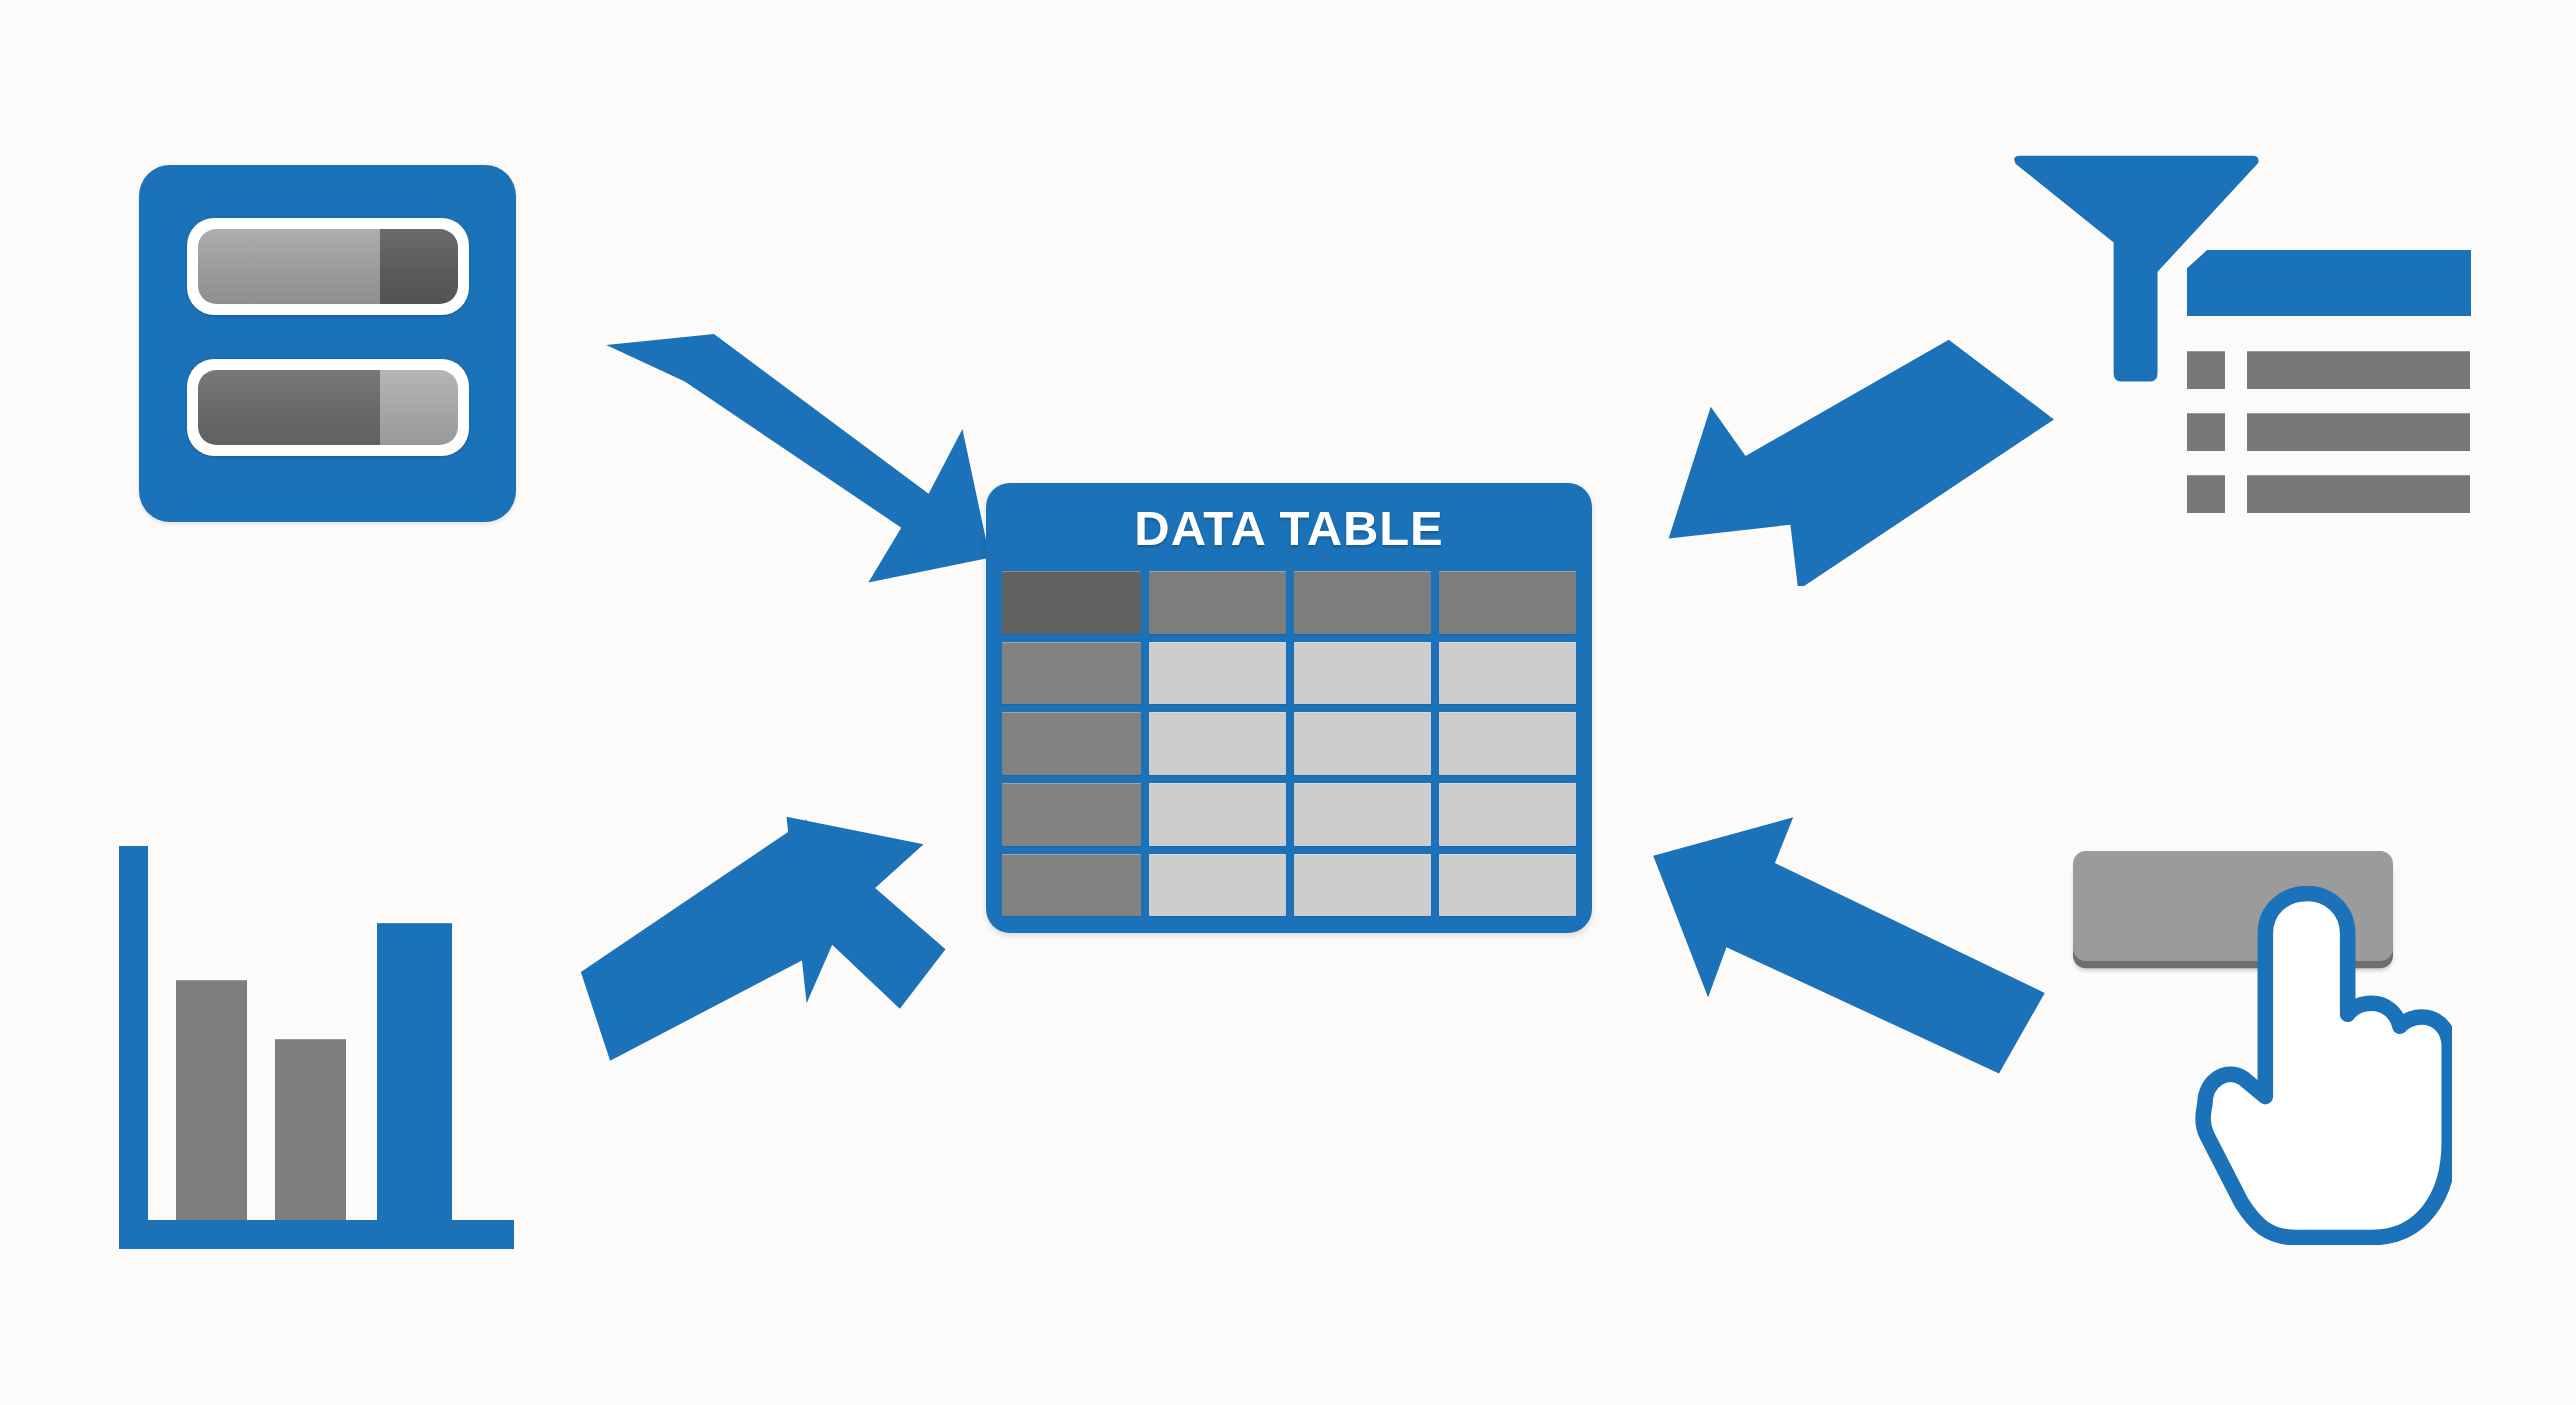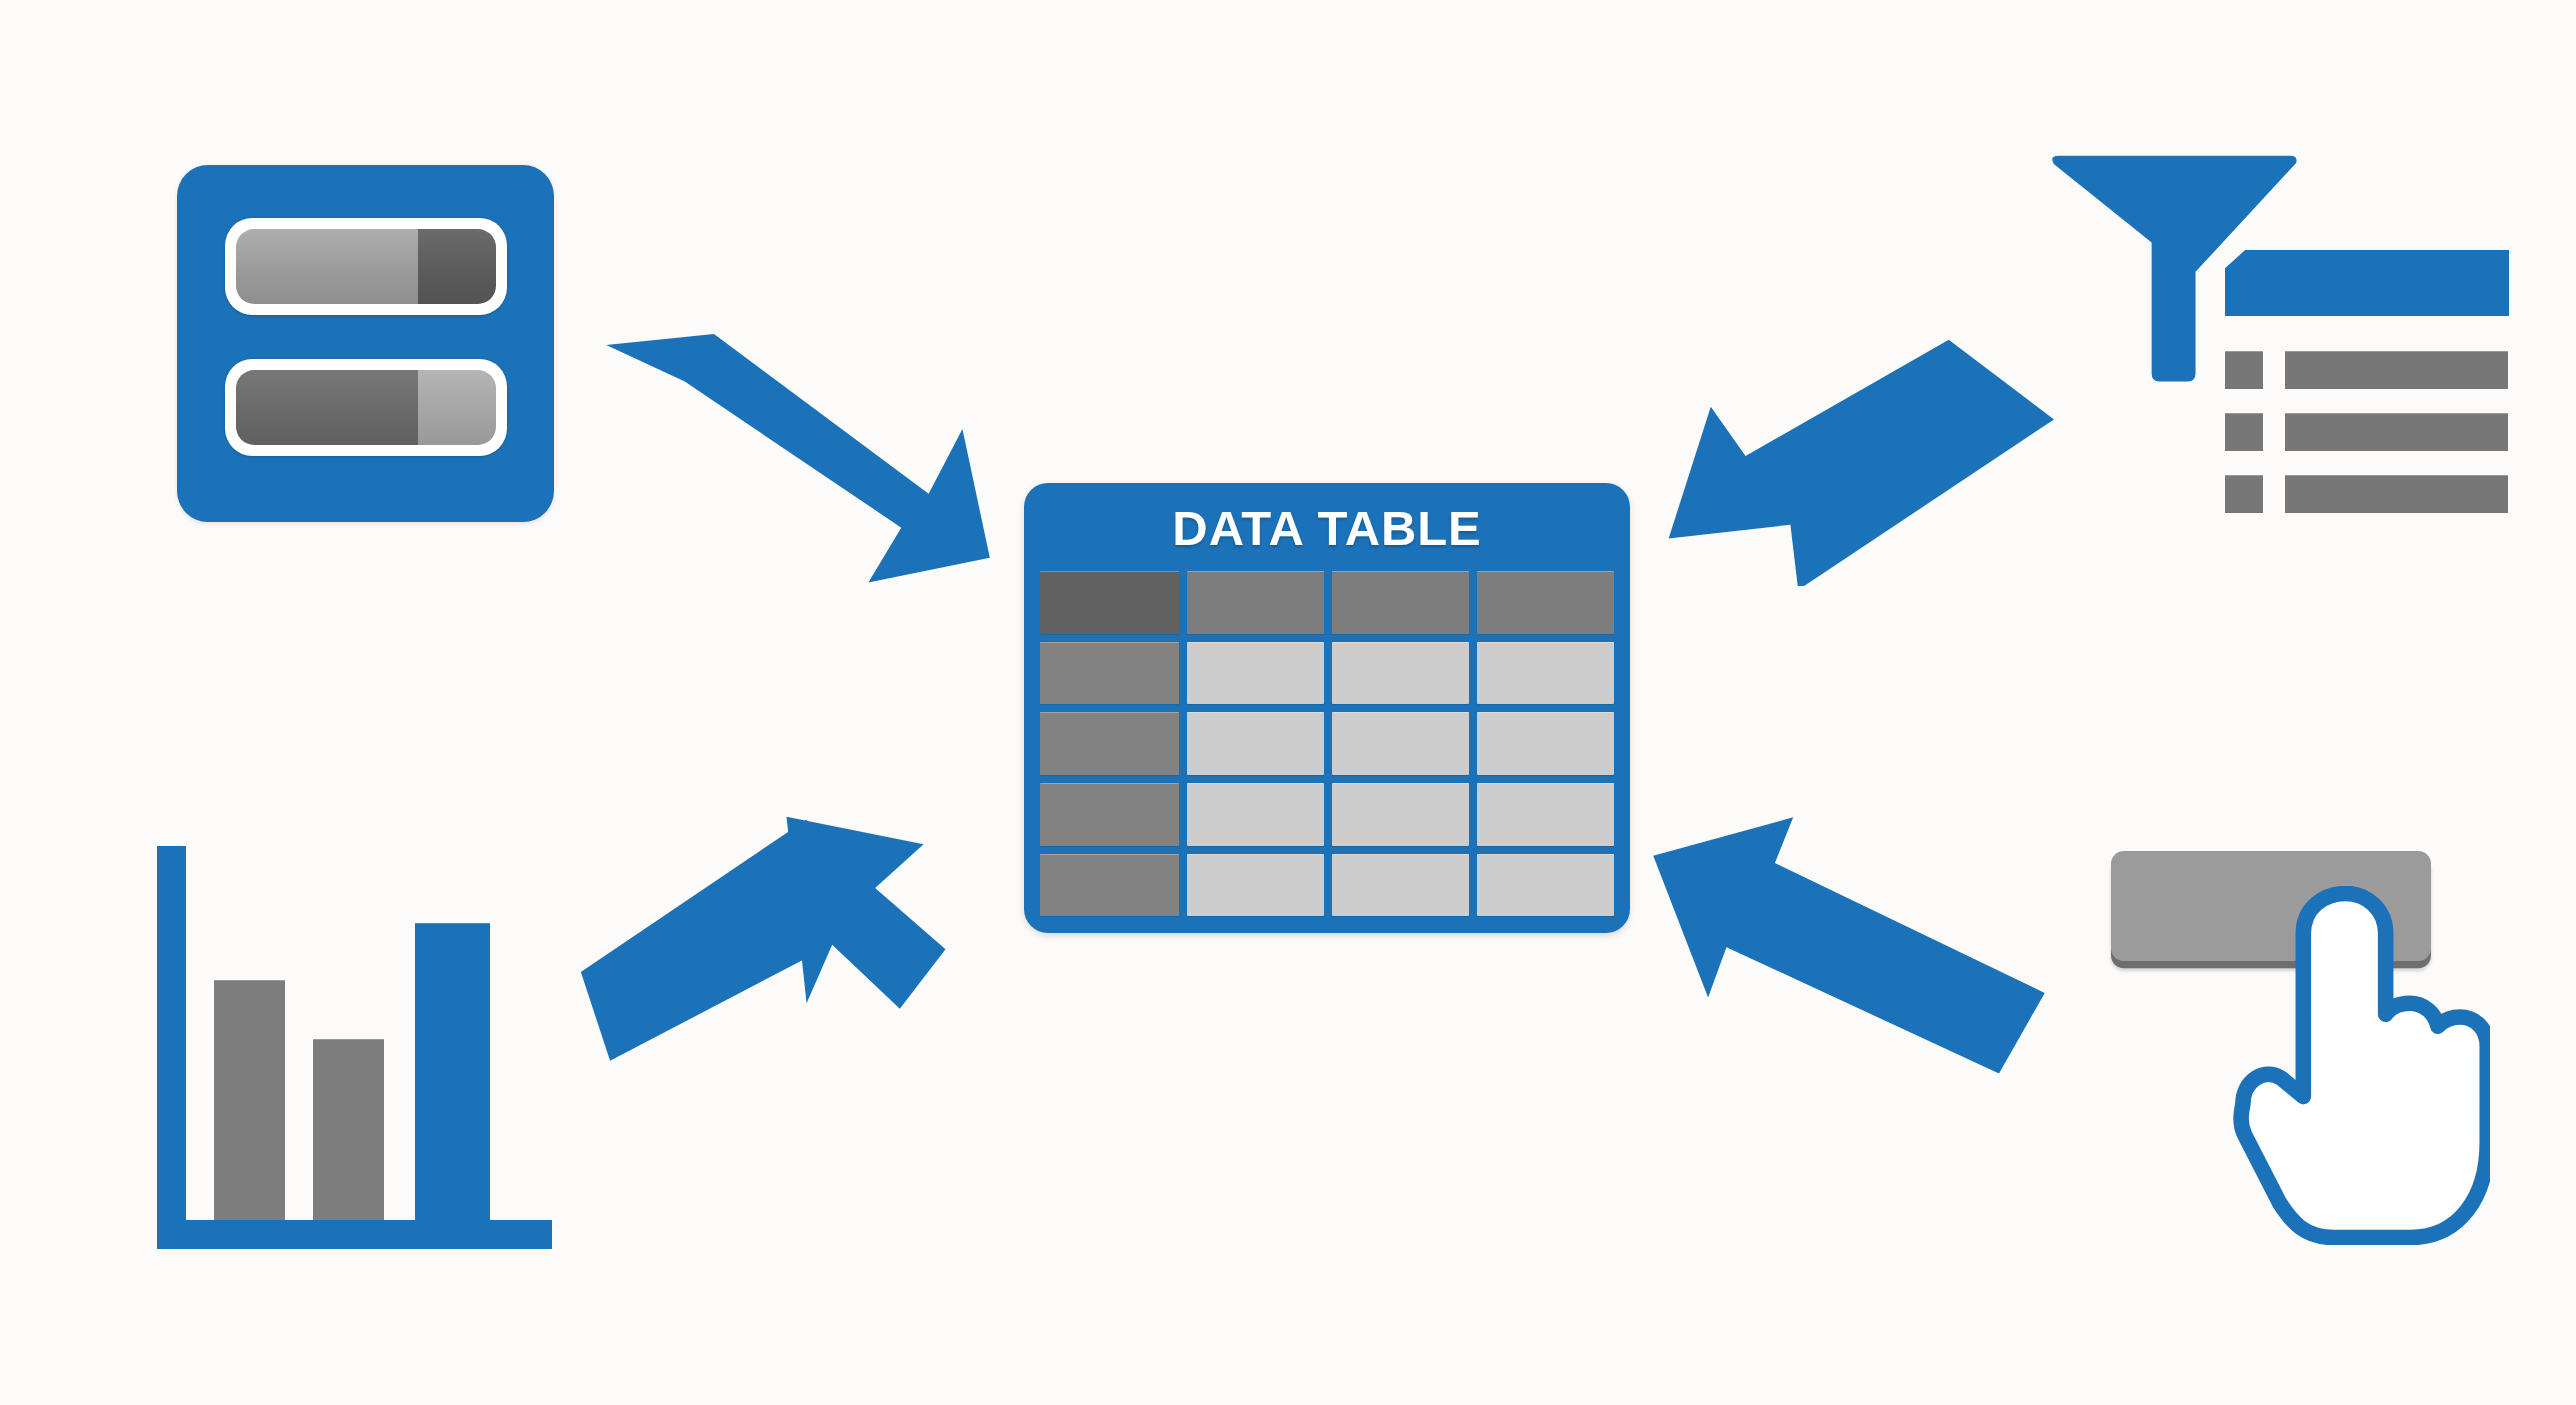--- a/index.html
+++ b/index.html
@@ -11,21 +11,21 @@
   body {
     font-family: "Liberation Sans", sans-serif;
   }
   #stage {
     position: relative;
     width: 2576px;
     height: 1405px;
     background: #fcfbfa;
     overflow: hidden;
   }
-  .abs { position: absolute; margin-left: 38px; }
+  .abs { position: absolute; }
 
   
   #data-table-card {
     left: 986px;
     top: 483px;
     width: 606px;
     height: 450px;
     background: #1b72b8;
     border-radius: 24px;
     box-shadow: 0 2.7px 6.4px rgba(0,0,0,0.13);

